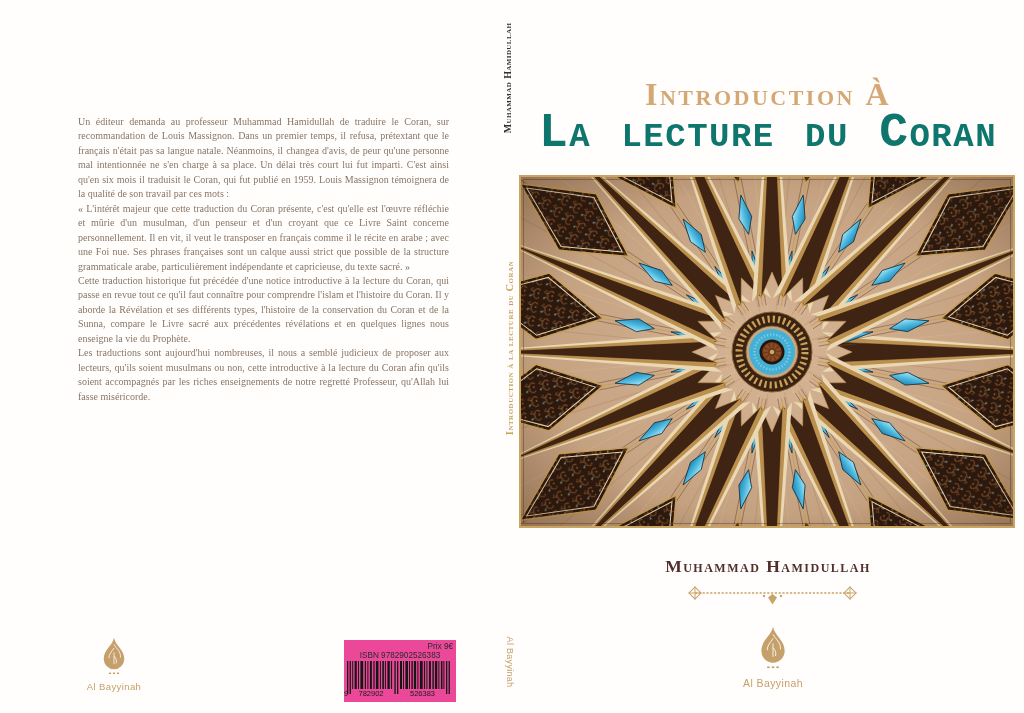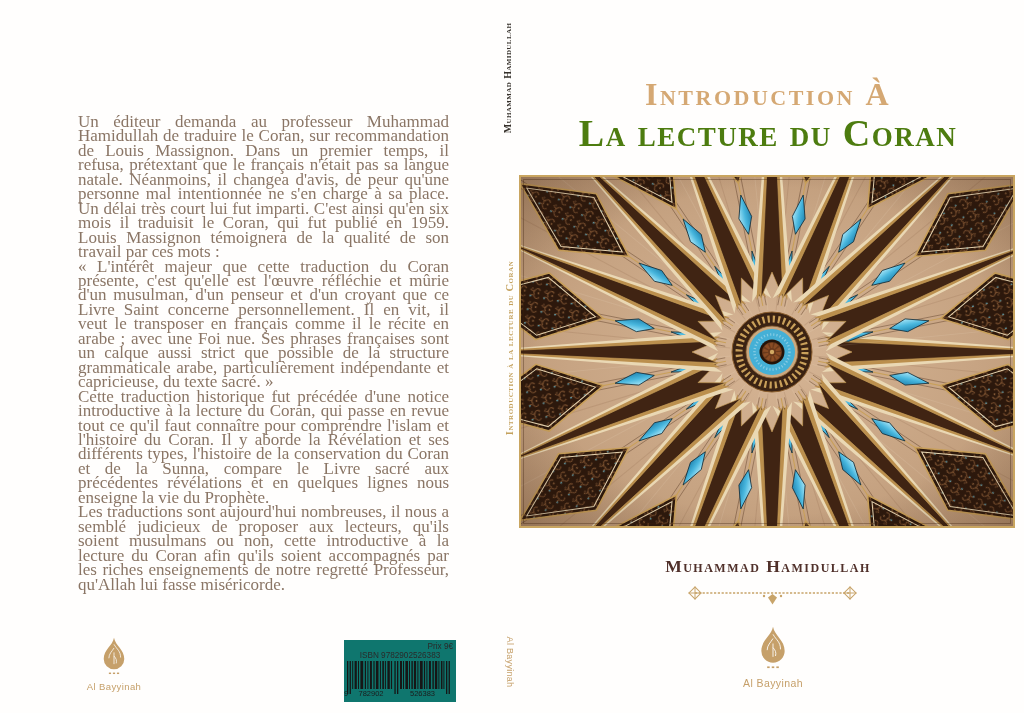--- a/index.html
+++ b/index.html
@@ -1,52 +1,52 @@
 <!DOCTYPE html>
 <html><head>
 <meta charset="utf-8">
 <style>
   html,body{margin:0;padding:0;background:#e9e9e9;}
   #page{position:relative;width:1024px;height:713px;background:#fffefd;overflow:hidden;
         font-family:"Liberation Serif", serif;}
 
   
   .back-text{position:absolute;left:78px;top:115px;width:371px;color:#8a7565;
-             font-size:17px;line-height:14.45px;text-align:justify;}
+             font-size:10px;line-height:14.45px;text-align:justify;}
   .back-text p{margin:0;}
 
   
   .pub-logo{position:absolute;text-align:center;color:#c6a06a;}
   .pub-logo .lbl{font-family:"Liberation Sans", sans-serif;letter-spacing:.4px;}
   .logo-back{left:82px;top:637px;width:64px;}
   .logo-back svg{width:30px;height:44px;display:block;margin:0 auto;}
   .logo-back .lbl{font-size:9.5px;margin-top:0;}
   .logo-front{left:738px;top:626px;width:70px;}
   .logo-front svg{width:34px;height:50px;display:block;margin:0 auto;}
   .logo-front .lbl{font-size:10.5px;margin-top:1px;}
 
   
-  .barcode{position:absolute;left:344px;top:640px;width:112px;height:62px;background:#0f766e;}
+  .barcode{position:absolute;left:344px;top:640px;width:112px;height:62px;background:#ec4899;}
   .barcode svg{width:112px;height:62px;display:block;}
 
   
   .spine-txt{position:absolute;white-space:nowrap;font-variant:small-caps;font-weight:bold;}
   .spine-author{left:507px;top:78px;transform:translate(-50%,-50%) rotate(-90deg);
                 font-size:10px;letter-spacing:.4px;color:#35302a;}
   .spine-title{left:509px;top:348px;transform:translate(-50%,-50%) rotate(-90deg);
                font-size:10.5px;letter-spacing:.5px;color:#c4a15d;}
   .spine-pub{left:510px;top:662px;transform:translate(-50%,-50%) rotate(90deg);
              font-size:9px;color:#c6a06a;font-weight:normal;
              font-family:"Liberation Sans", sans-serif;font-variant:normal;letter-spacing:.3px;}
 
   
   .front-title{position:absolute;left:522px;top:76px;width:492px;text-align:center;
                font-variant:small-caps;font-weight:bold;}
   .front-title .l1{font-size:32px;letter-spacing:2.5px;color:#d5a873;line-height:36px;}
-  .front-title .l2{font-size:38px;letter-spacing:1.5px;color:#4d7c0f;line-height:42px;}
+  .front-title .l2{font-size:48px;letter-spacing:1.5px;color:#0f766e;line-height:42px;font-family:Liberation Mono, monospace;}
   .artwork{position:absolute;left:519px;top:175px;width:496px;height:353px;}
   .artwork svg{width:496px;height:353px;display:block;}
   .front-author{position:absolute;left:522px;top:556px;width:492px;text-align:center;
                 font-variant:small-caps;font-weight:bold;font-size:17.5px;
                 letter-spacing:1.5px;color:#50302a;}
   .ornament{position:absolute;left:685px;top:586px;width:175px;height:20px;}
 </style>
 </head>
 <body>
 

